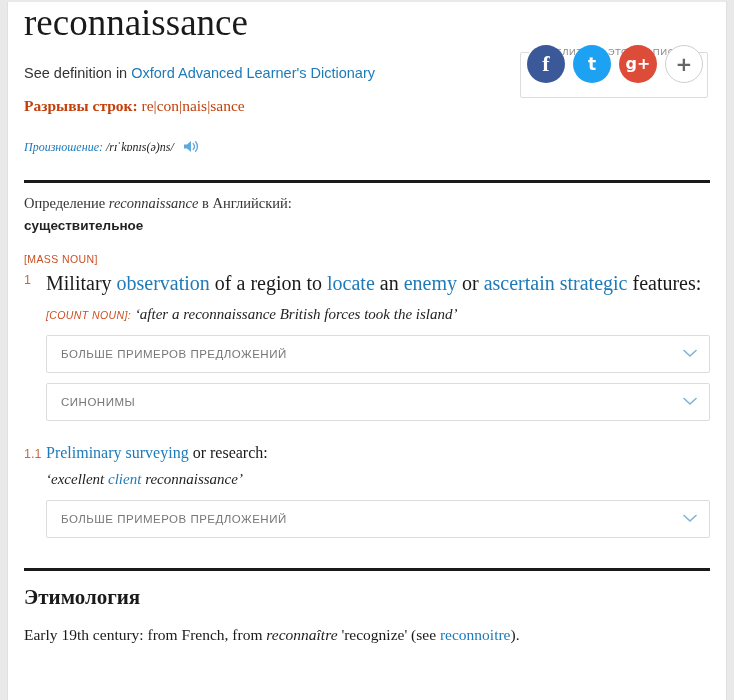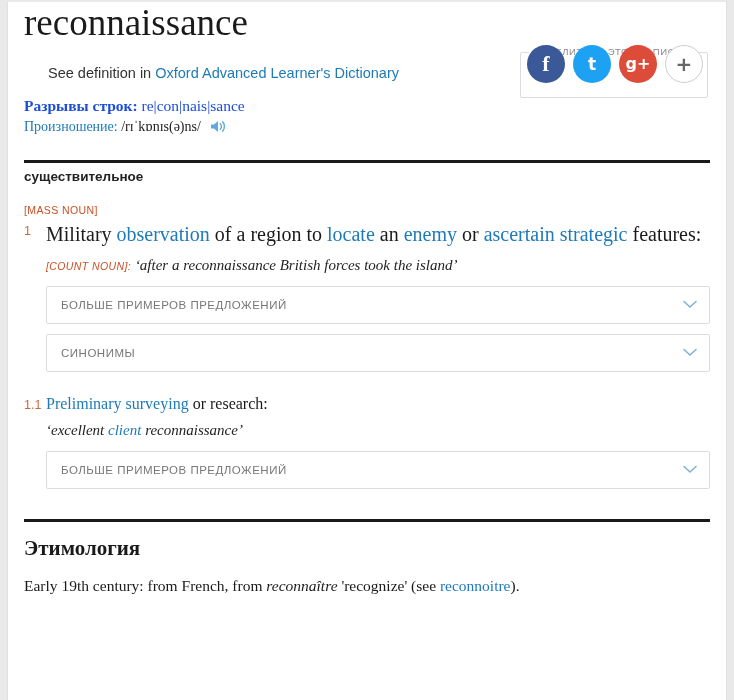--- a/index.html
+++ b/index.html
@@ -110,42 +110,42 @@
     font-size: 20px;
     width: 36px;
     height: 36px;
   }
 
   
   .see-def {
     font-size: 14.5px;
     color: #333;
     margin-top: 20px;
-    margin-left: 24px;
   }
   .see-def a {
     color: #1e7ab8;
     text-decoration: none;
   }
 
   
   .meta-line {
     font-family: "Liberation Serif", serif;
     font-size: 15.5px;
-    color: #1d4ed8;
+    color: #c2410c;
     margin-top: 16px;
   }
   .meta-line .lbl {
     font-weight: bold;
   }
   .pron-line {
-    margin-top: 4px;
-    font-family: "Liberation Serif", serif;
-    font-size: 14px;
+    margin-top: 24px;
+    font-family: "Liberation Serif", serif;
+    font-size: 12px;
     color: #222;
+    font-style: italic;
   }
   .pron-line .lbl {
     color: #1e7ab8;
   }
   .speaker {
     display: inline-block;
     vertical-align: -3px;
     margin-left: 6px;
     color: #5ea9dd;
   }
@@ -312,20 +312,23 @@
         <svg width="17" height="15" viewBox="0 0 17 15" aria-hidden="true">
           <path d="M1 5.5 h3 L8 2 v11 L4 9.5 H1 Z" fill="#5ea9dd"></path>
           <path d="M10.2 4.6 a4.4 4.4 0 0 1 0 5.8" stroke="#5ea9dd" stroke-width="1.4" fill="none" stroke-linecap="round"></path>
           <path d="M12.6 2.8 a7 7 0 0 1 0 9.4" stroke="#5ea9dd" stroke-width="1.4" fill="none" stroke-linecap="round"></path>
         </svg>
       </span>
     </div>
 
     <div class="rule-thick"></div>
 
+    <div class="def-head">
+      <span>Определение </span><em>reconnaissance</em><span> в Английский:</span>
+    </div>
     <div class="pos">существительное</div>
 
     <div class="gram">[MASS NOUN]</div>
 
     <div class="sense">
       <div class="sense-num">1</div>
       <div class="sense-body">
         <div class="sense-text">
           <span>Military </span><a href="#" class="lnk">observation</a><span> of a region to </span><a href="#" class="lnk">locate</a><span> an </span><a href="#" class="lnk">enemy</a><span> or </span><a href="#" class="lnk">ascertain strategic</a><span> features:</span>
         </div>

